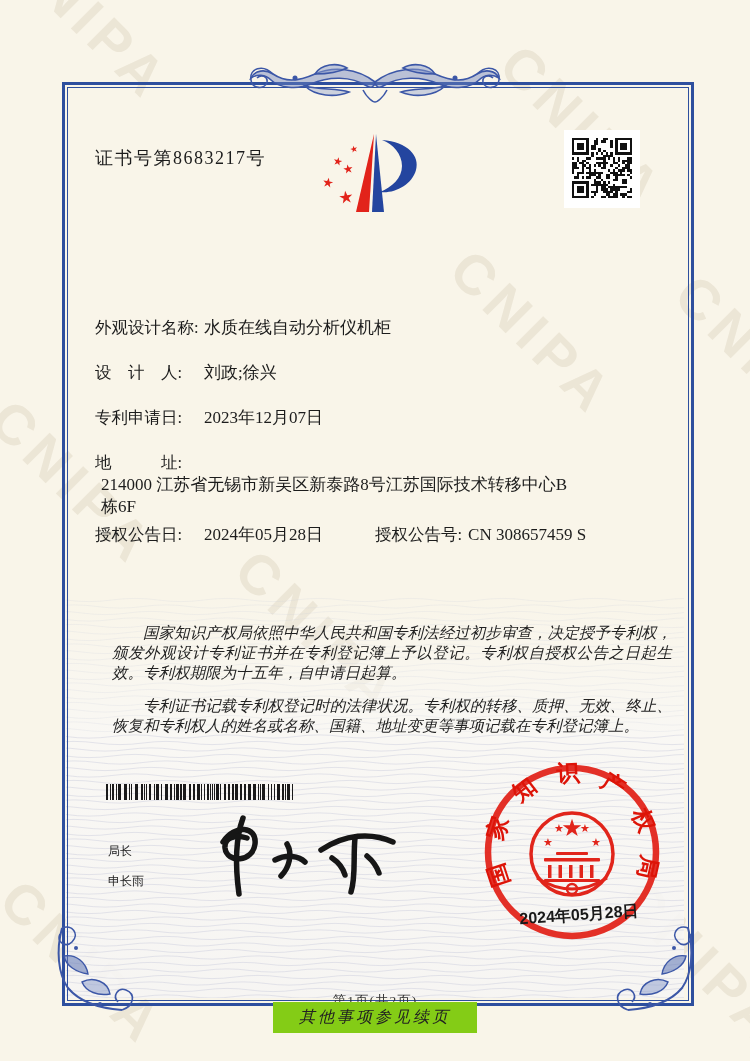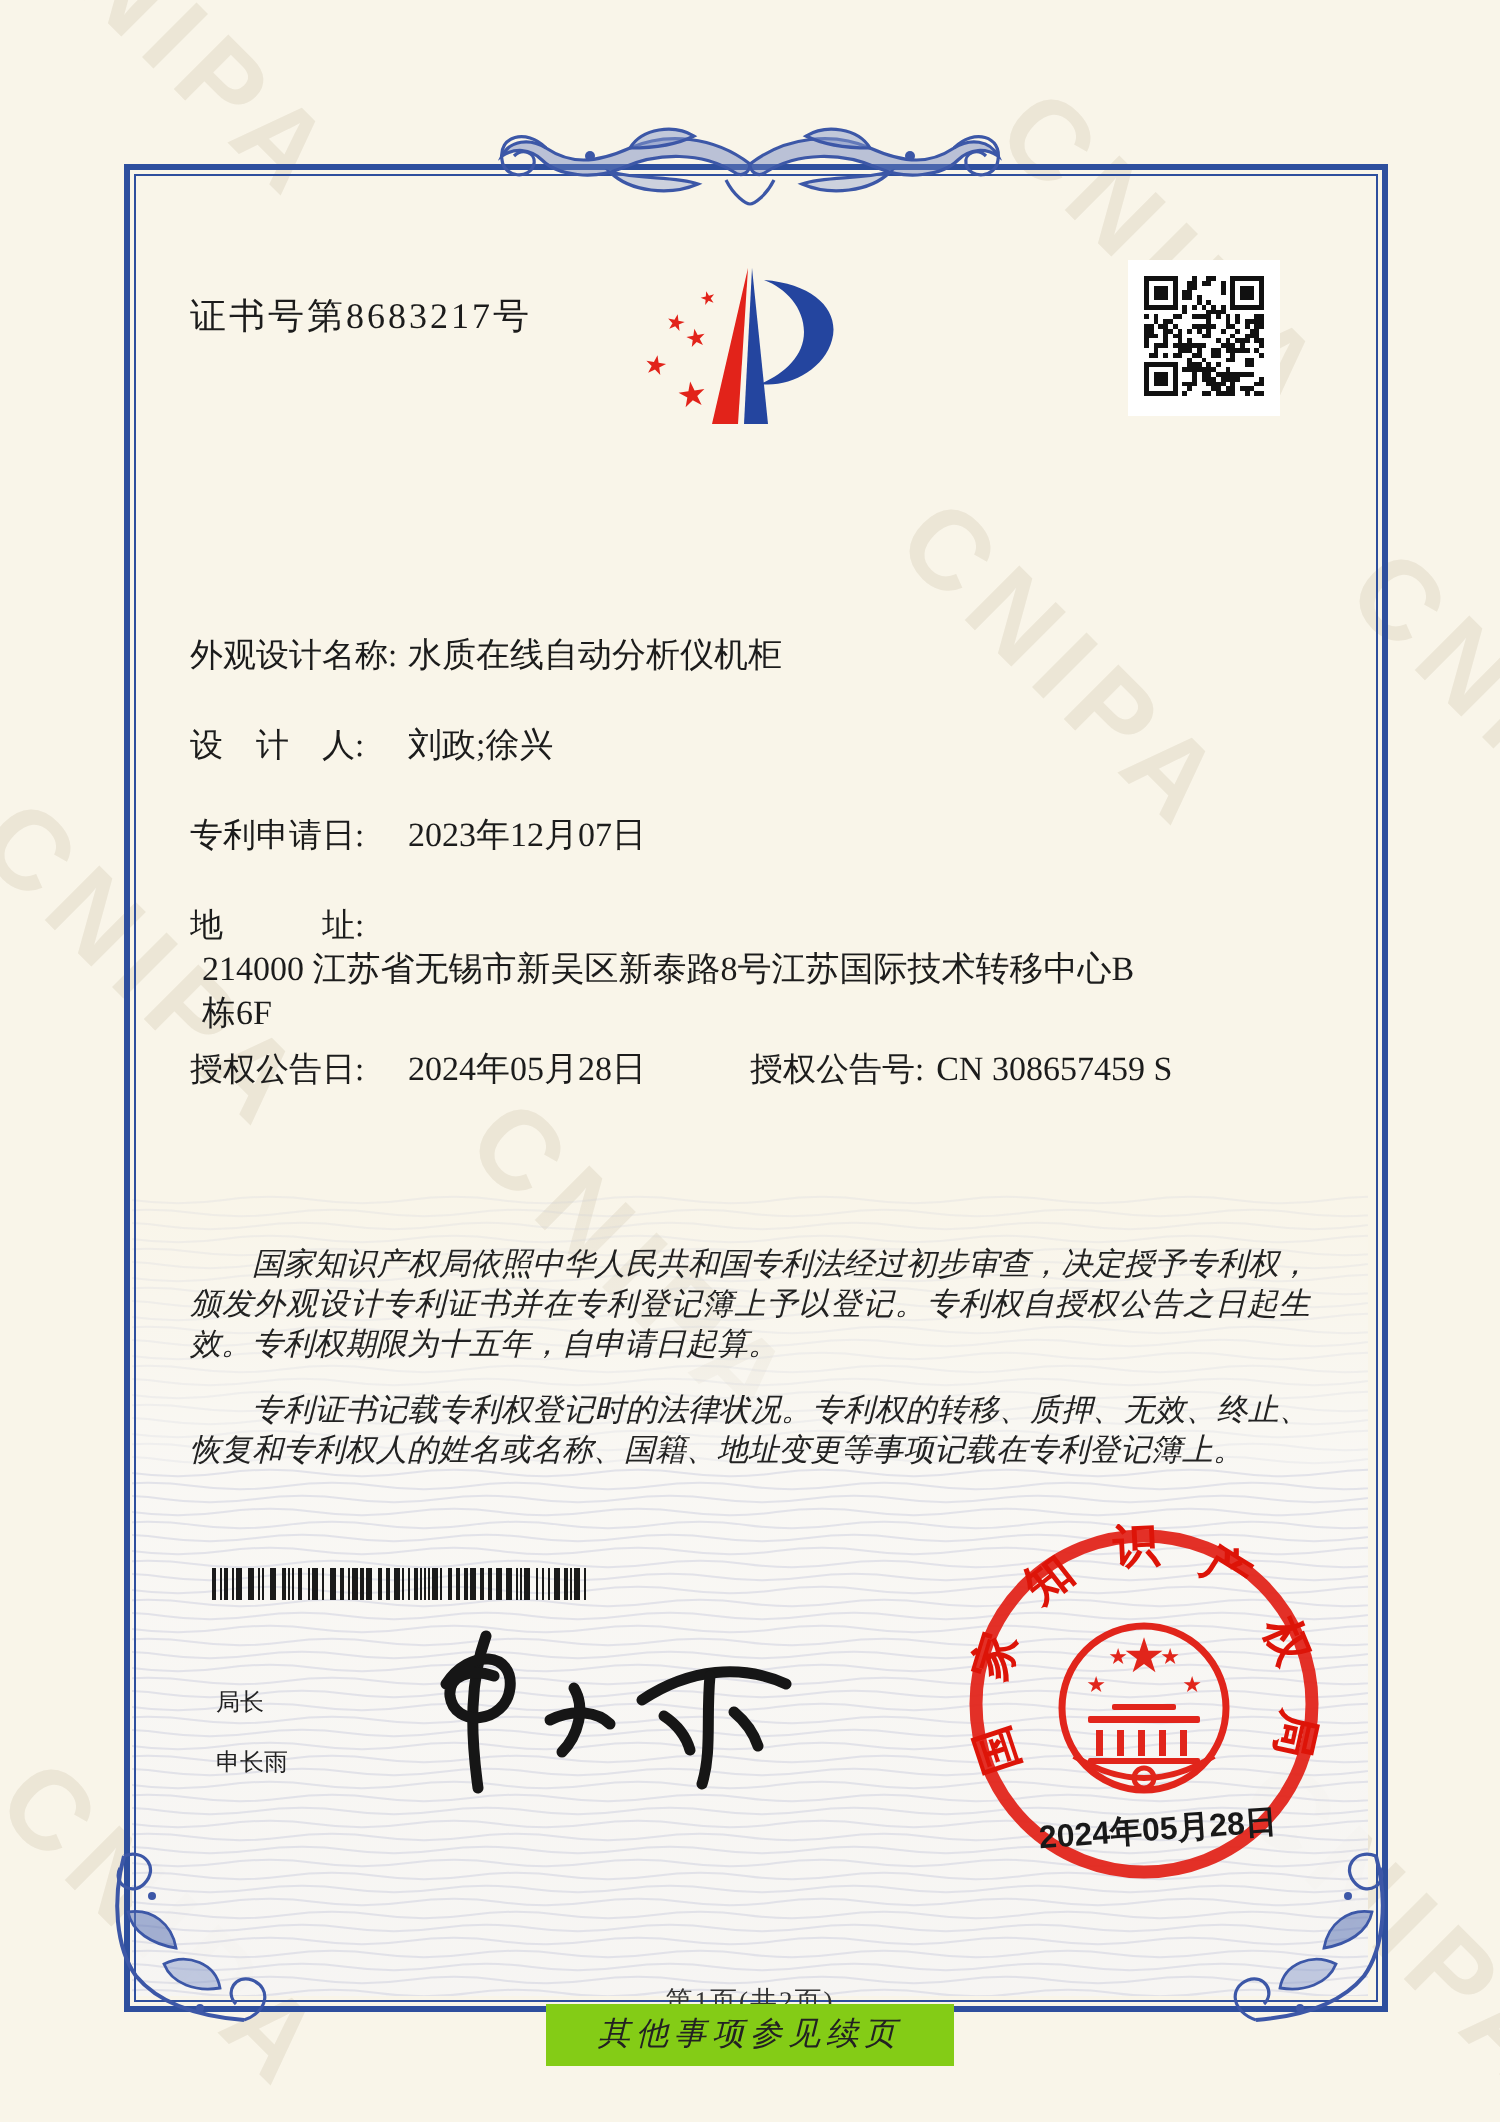--- a/index.html
+++ b/index.html
@@ -35,21 +35,21 @@
 
   #fields{left:95px;top:317px;width:570px;font-size:17px;}
   .frow{line-height:22px;margin-bottom:23px;white-space:nowrap;}
   .frow.addr{white-space:normal;margin-bottom:6px;}
   .flabel{display:inline-block;width:103px;font-size:16.5px;white-space:nowrap;vertical-align:top;}
   .fval{margin-left:6px;}
   .addr .fval{display:inline-block;width:474px;vertical-align:top;}
   #grantrow{position:relative;line-height:22px;white-space:nowrap;}
   #grantpair2{position:absolute;left:280px;top:0;}
 
-  #paras{left:95px;top:623px;width:560px;font-size:15.5px;line-height:20px;
+  #paras{left:112px;top:623px;width:560px;font-size:15.5px;line-height:20px;
          text-align:justify;font-style:italic;color:#222;}
   #paras p{margin:0 0 13px 0;text-indent:2em;}
 
   #barcode{left:106px;top:784px;}
 
   #signer{left:108px;top:836px;font-family:"Liberation Sans","DejaVu Sans",sans-serif;
           font-size:12px;line-height:30px;color:#222;}
   #sig{left:205px;top:810px;}
 
   #seal{left:482px;top:762px;z-index:6;}

